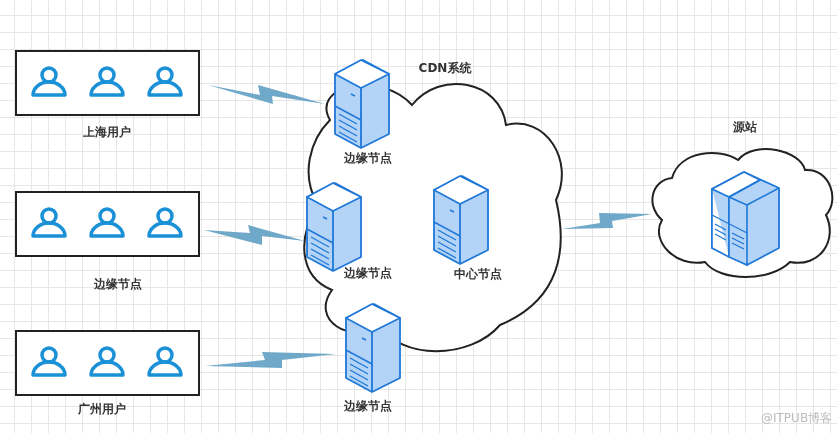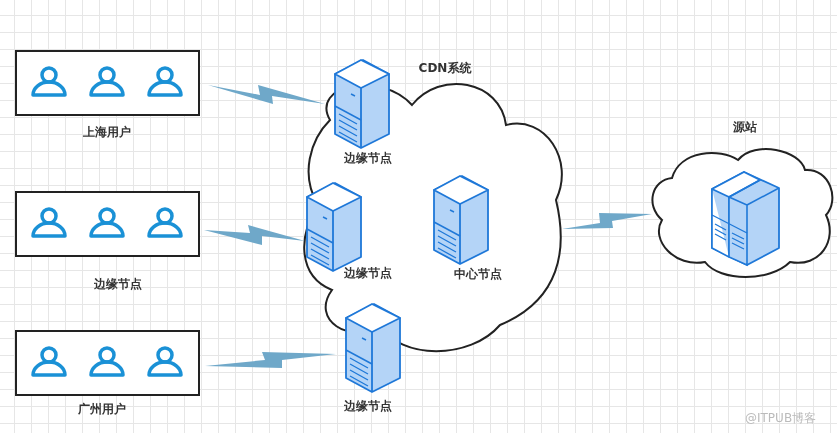--- a/index.html
+++ b/index.html
@@ -87,13 +87,13 @@
 
 <div class="lbl" style="left:445px;top:40px;margin-top:20px;">CDN系统</div>
 <div class="lbl" style="left:107px;top:124px;">上海用户</div>
 <div class="lbl" style="left:118px;top:276px;">边缘节点</div>
 <div class="lbl" style="left:102px;top:401px;text-align:right;">广州用户</div>
 <div class="lbl" style="left:368px;top:150px;">边缘节点</div>
 <div class="lbl" style="left:368px;top:265px;">边缘节点</div>
 <div class="lbl" style="left:368px;top:398px;">边缘节点</div>
 <div class="lbl" style="left:478px;top:266px;text-align:center;">中心节点</div>
 <div class="lbl" style="left:745px;top:119px;">源站</div>
-<div class="wm" style="left:745px;top:410px;">@ITPUB博客</div>
+<div class="wm" style="left:745px;top:410px;padding-left:16px;">@ITPUB博客</div>
 
 </body></html>

